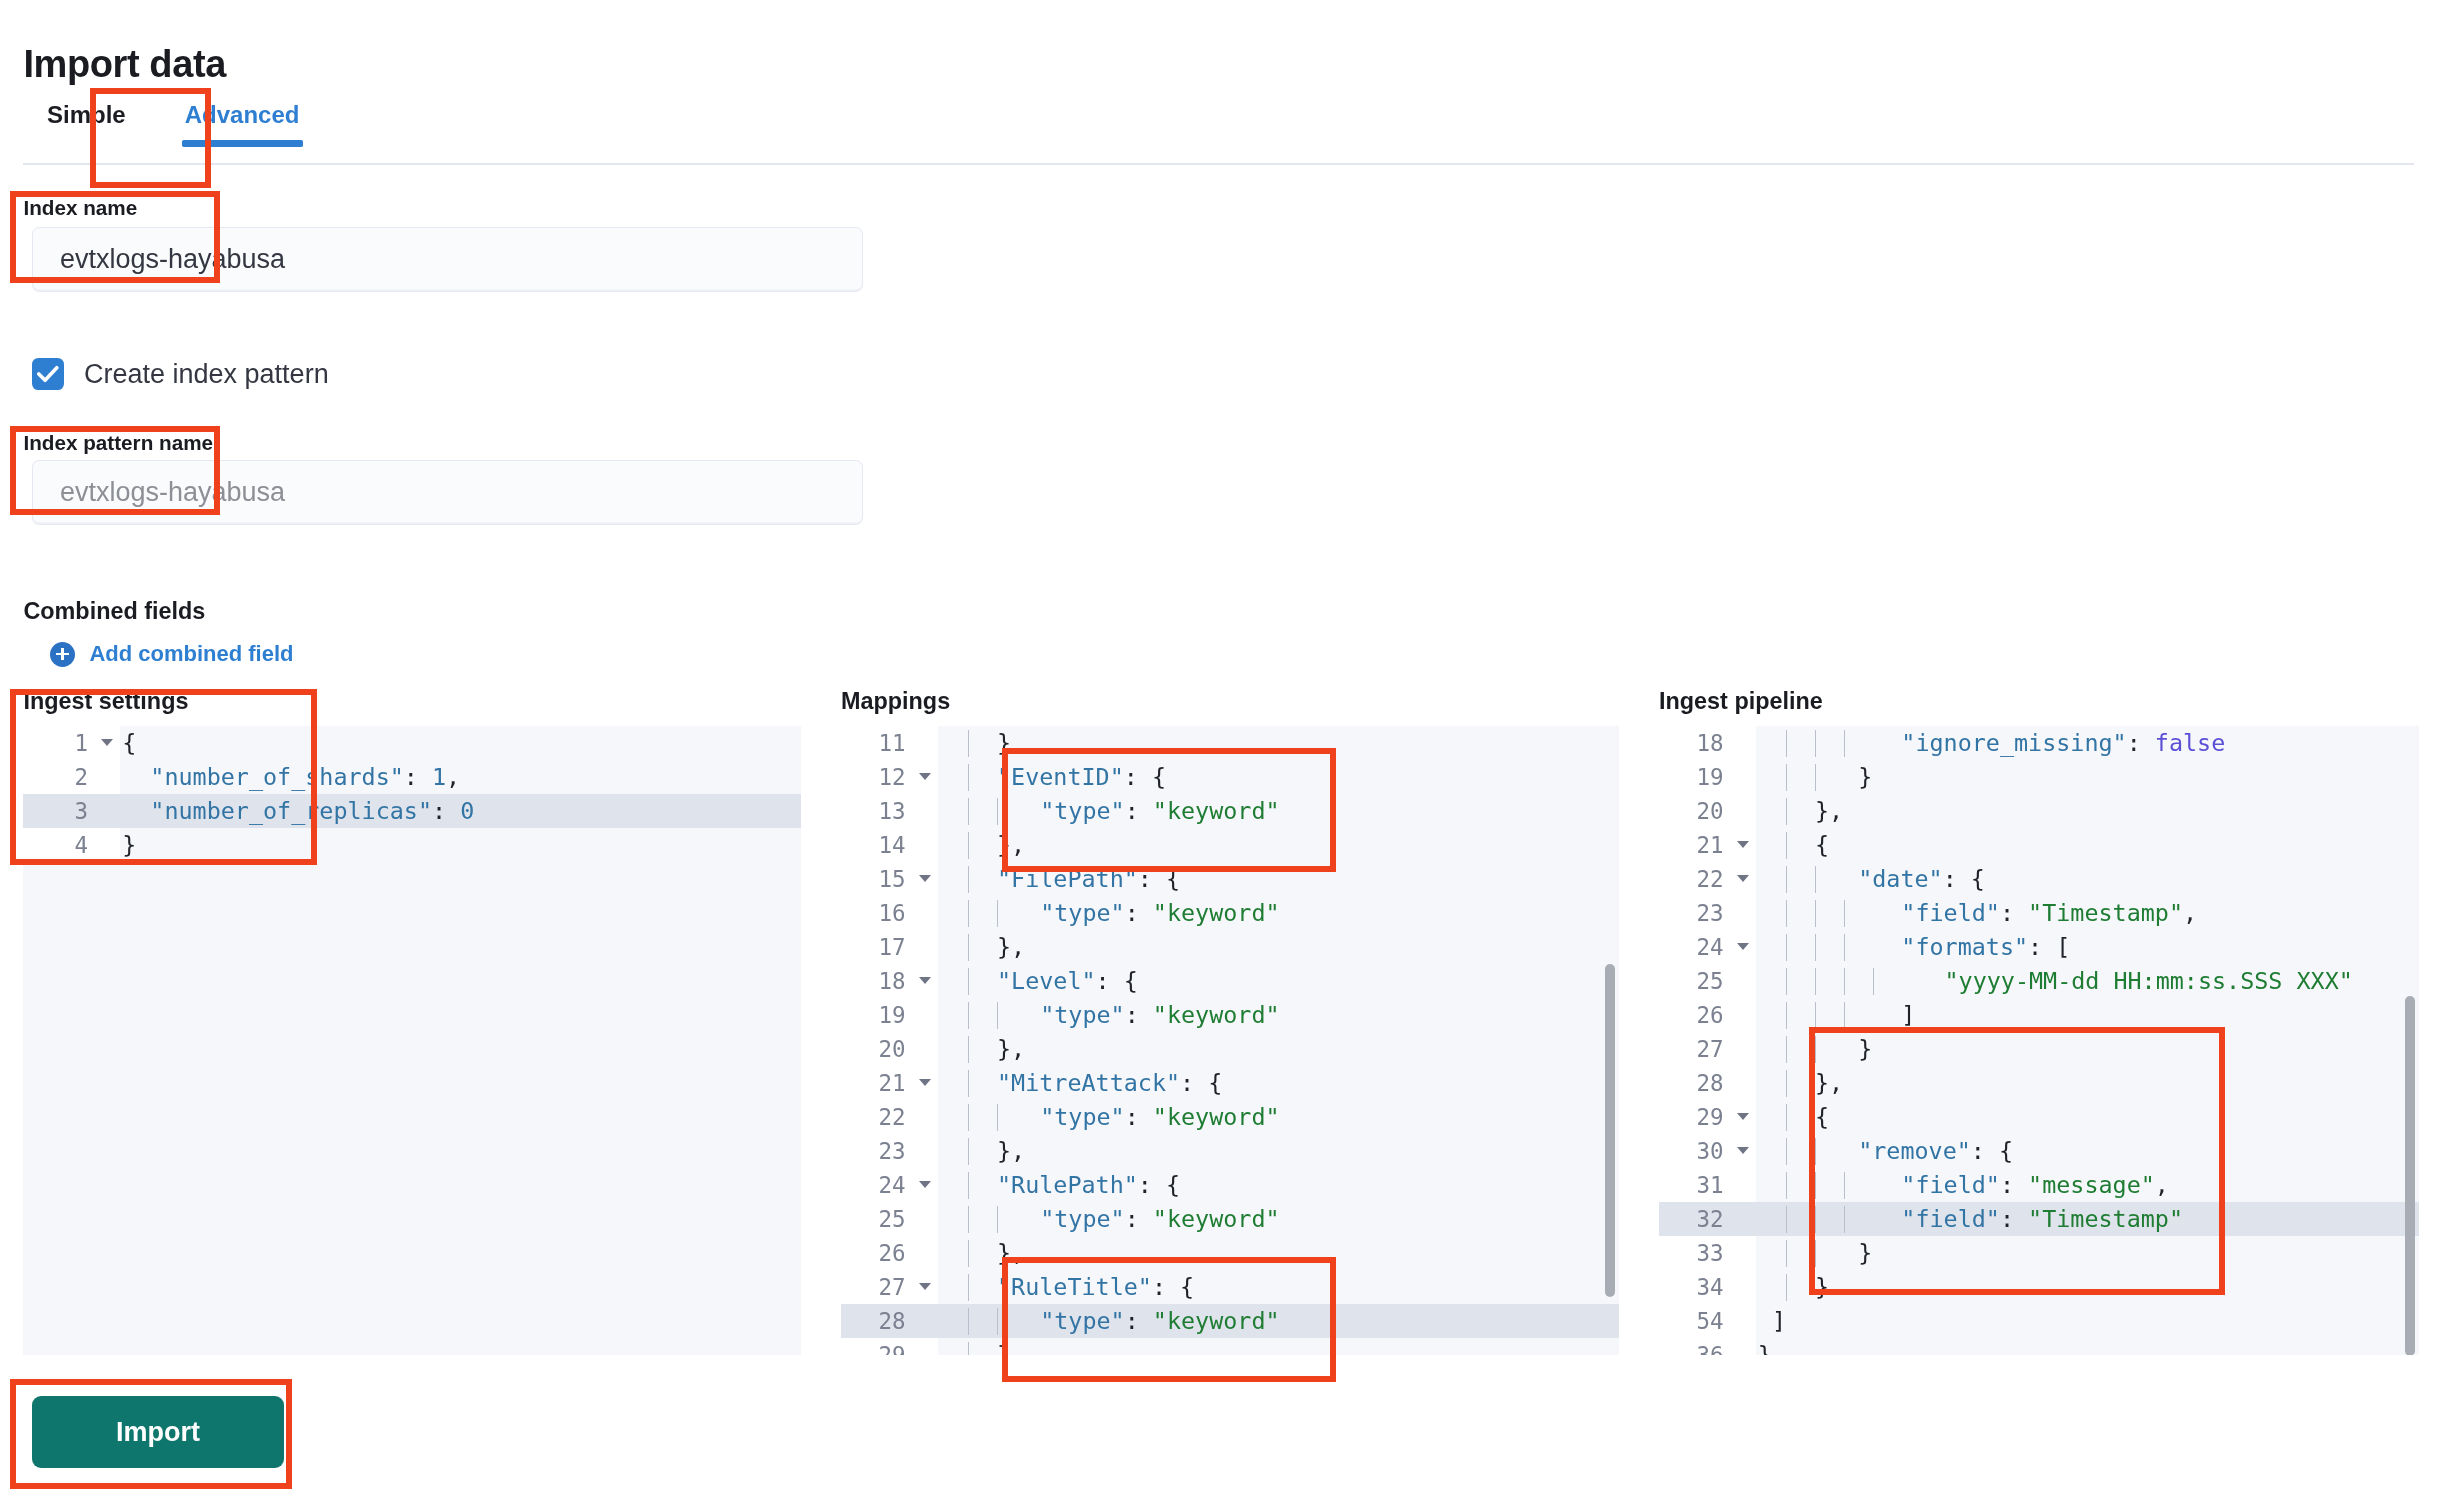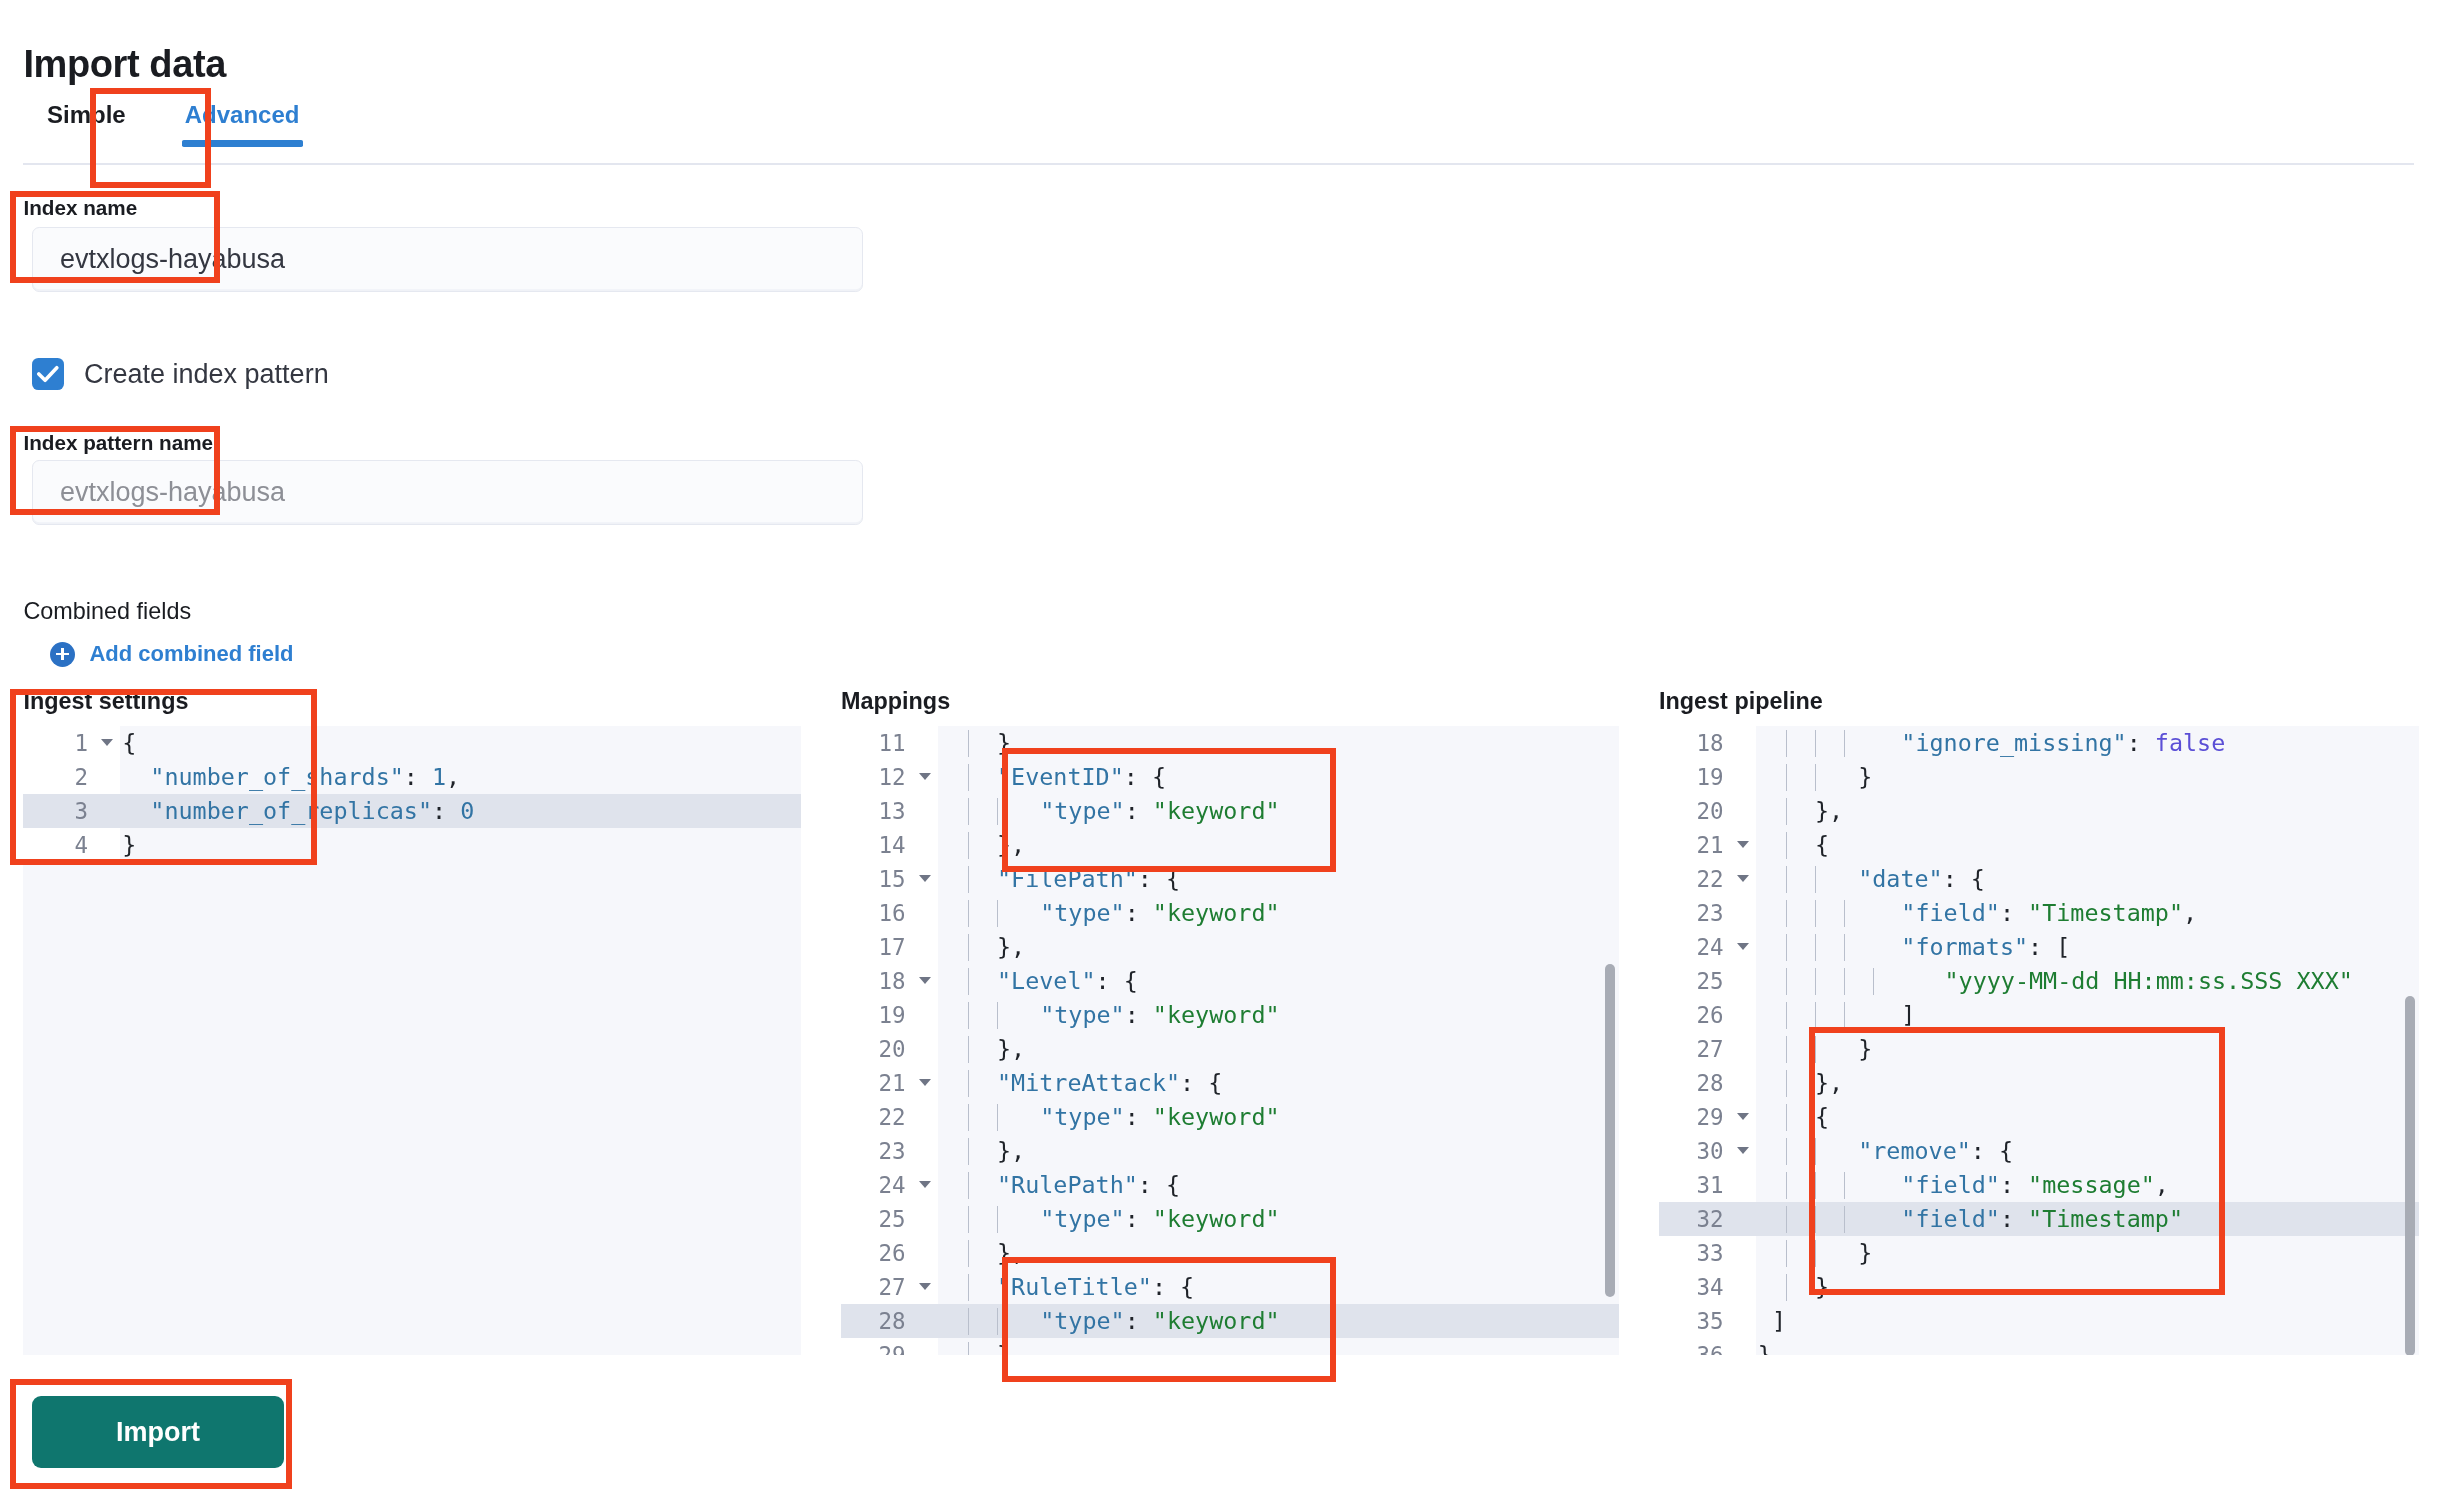--- a/index.html
+++ b/index.html
@@ -64,21 +64,21 @@
   .checkbox {
     width:32px; height:32px; border-radius:6.3px;
     background:#2e7fd1; position:relative; flex:none; cursor:pointer;
   }
   .checkbox svg { position:absolute; left:5.4px; top:6.3px; }
   #create-index-pattern-label { font-size:27px; color:#343741; }
 
   
   #combined-fields-label {
     position:absolute; left:23.4px; top:598px;
-    font-size:23.4px; font-weight:normal; color:#1a1c21;
+    font-size:23.4px; font-weight:bold; color:#1a1c21;
   }
   #add-combined-field {
     position:absolute; left:50px; top:641px;
     display:flex; align-items:center; gap:14.4px; cursor:pointer;
   }
   .plus-icon {
     width:25px; height:25px; border-radius:50%; background:#2b71c4;
     position:relative; flex:none;
   }
   .plus-icon::before, .plus-icon::after{
@@ -402,21 +402,21 @@
           <div class="gutter">33</div>
           <div class="gutterpad"></div>
           <div class="code"><span class="ind">  </span><span class="guide"></span><span class="ind">  </span><span class="guide"></span><span class="p">   }</span></div>
         </div>
         <div class="row">
           <div class="gutter">34</div>
           <div class="gutterpad"></div>
           <div class="code"><span class="ind">  </span><span class="guide"></span><span class="p">  }</span></div>
         </div>
         <div class="row">
-          <div class="gutter">35</div>
+          <div class="gutter">54</div>
           <div class="gutterpad"></div>
           <div class="code"><span class="p"> ]</span></div>
         </div>
         <div class="row">
           <div class="gutter">36</div>
           <div class="gutterpad"></div>
           <div class="code"><span class="p">}</span></div>
         </div>
       </div>
     <div class="vscroll" style="right:4.5px; top:270px; height:360px;"></div>

